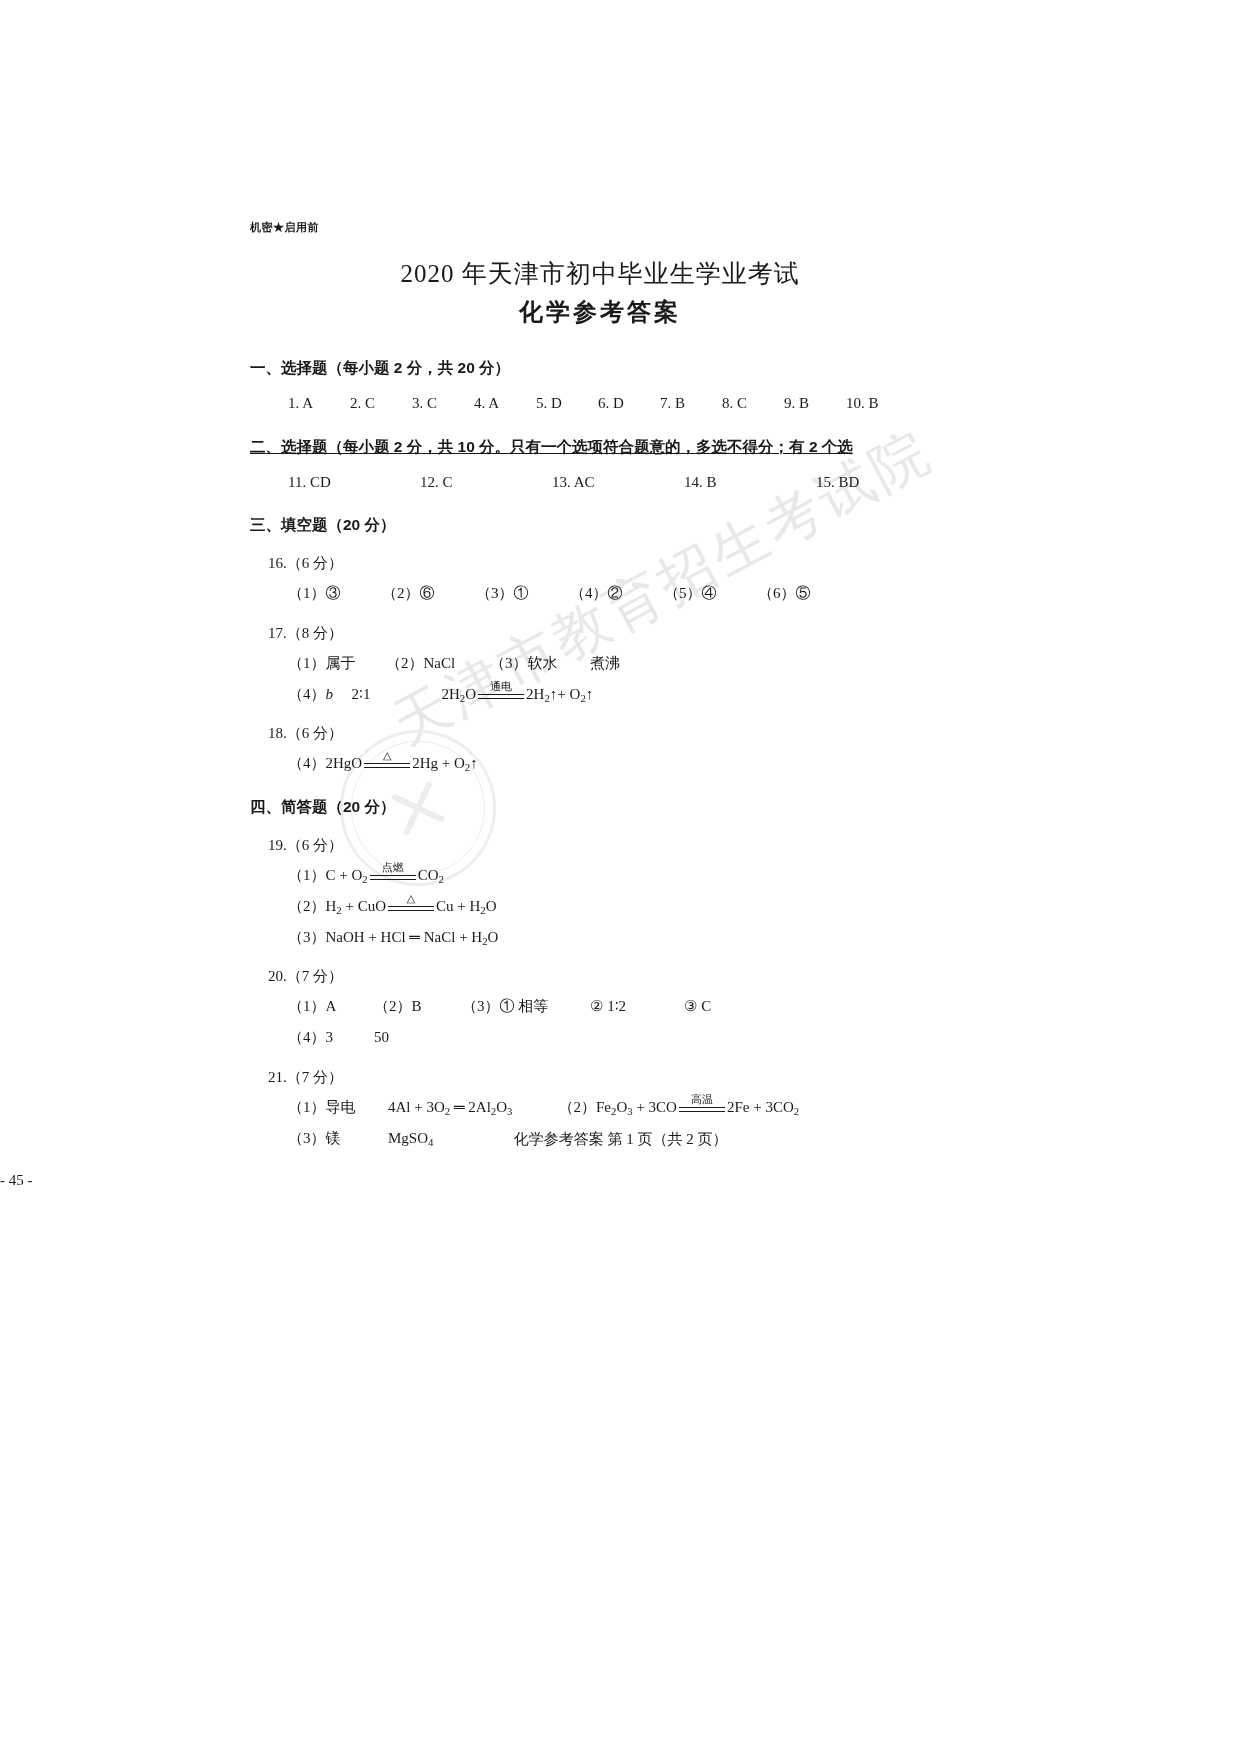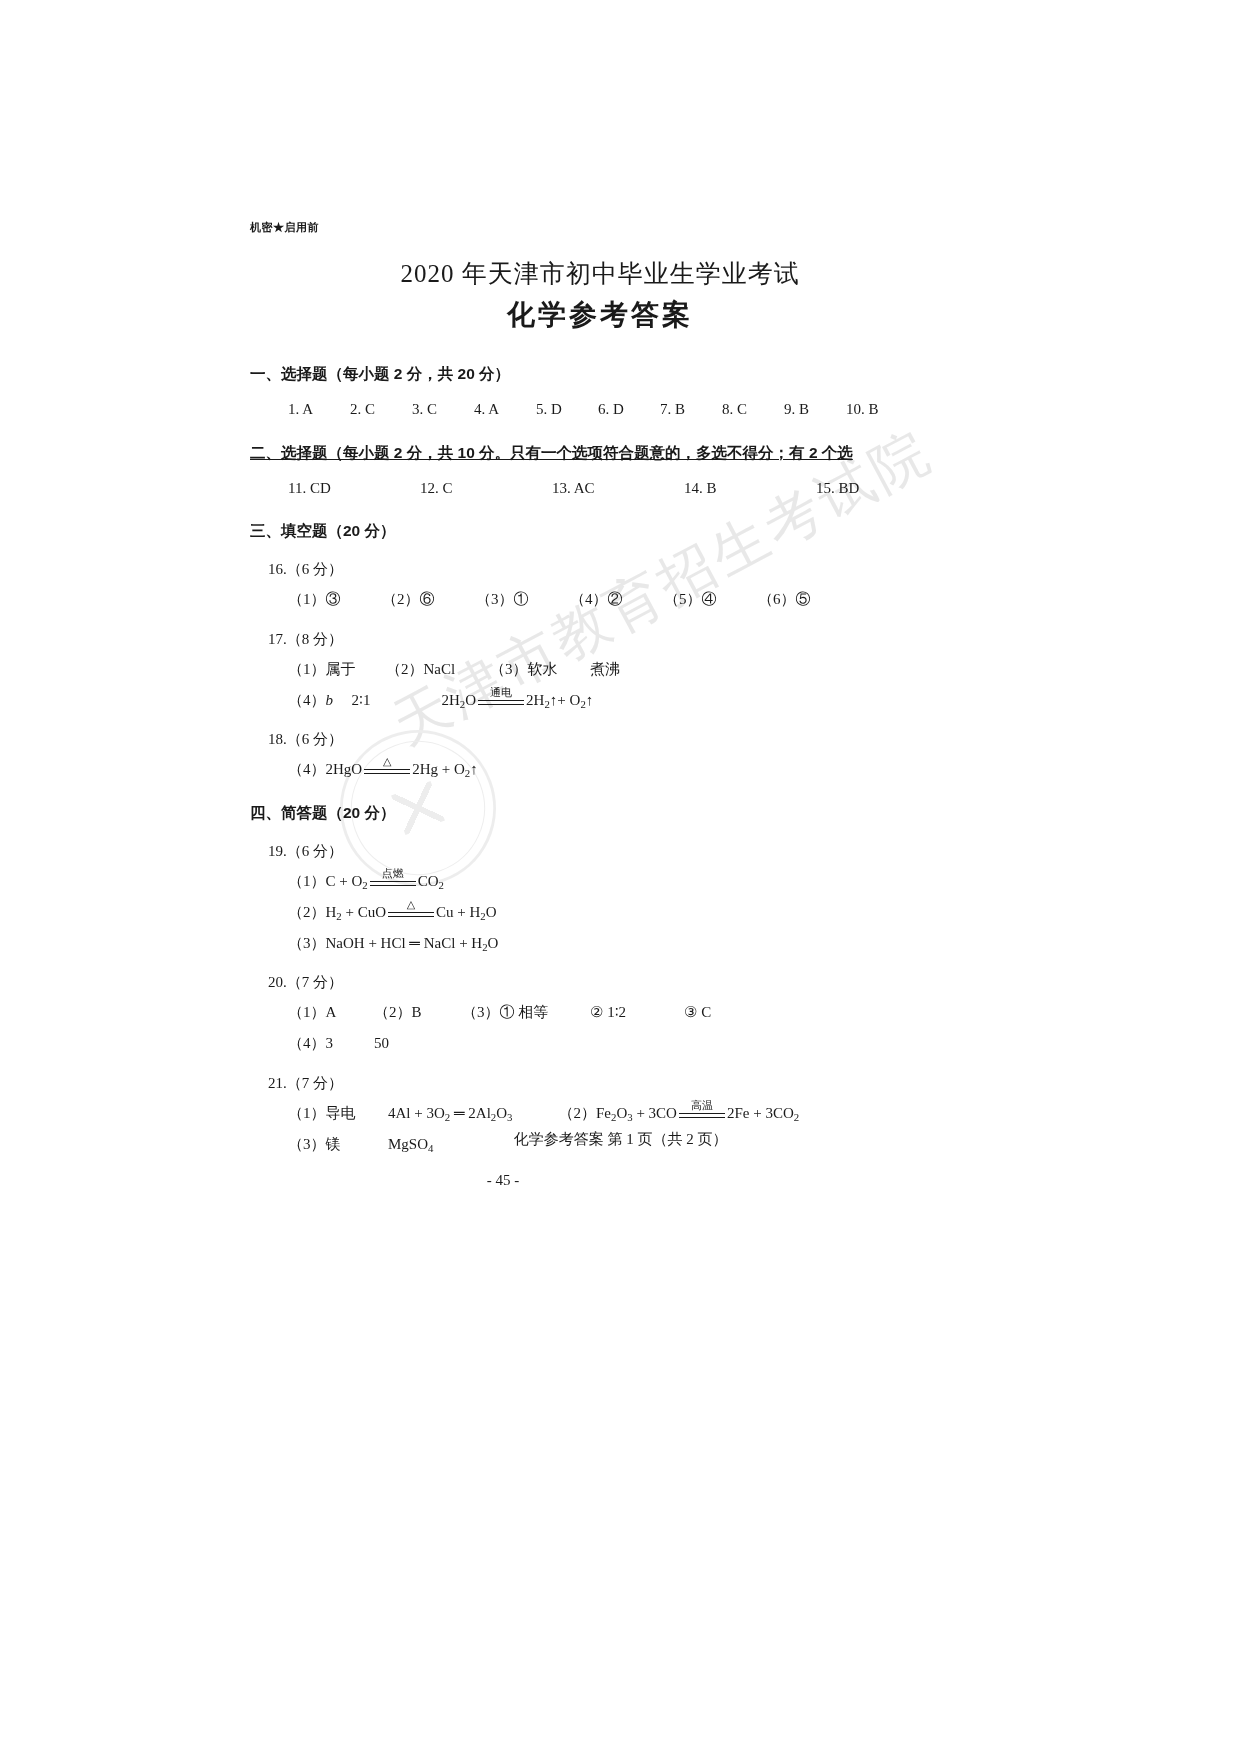--- a/index.html
+++ b/index.html
@@ -36,21 +36,21 @@
   }
   .doc-title {
     text-align: center;
     font-size: 25px;
     letter-spacing: 1px;
     margin: 0 0 6px 0;
     font-family: "Liberation Serif", serif;
   }
   .doc-subtitle {
     text-align: center;
-    font-size: 28px;
+    font-size: 24px;
     font-weight: bold;
     letter-spacing: 3px;
     margin: 0 0 26px 0;
     font-family: "Liberation Serif", serif;
   }
   .section-head {
     font-family: "Liberation Sans", sans-serif;
     font-weight: bold;
     font-size: 15.5px;
     margin: 14px 0 6px 0;
@@ -113,21 +113,20 @@
     top: 1130px;
     width: 1241px;
     text-align: center;
     font-size: 15px;
   }
   .page-num {
     position: absolute;
     left: 0;
     top: 1172px;
     width: 1006px;
-    text-align: center;
     font-size: 15px;
   }
   
   .watermark {
     position: absolute;
     left: 330px;
     top: 430px;
     width: 560px;
     height: 480px;
     pointer-events: none;

